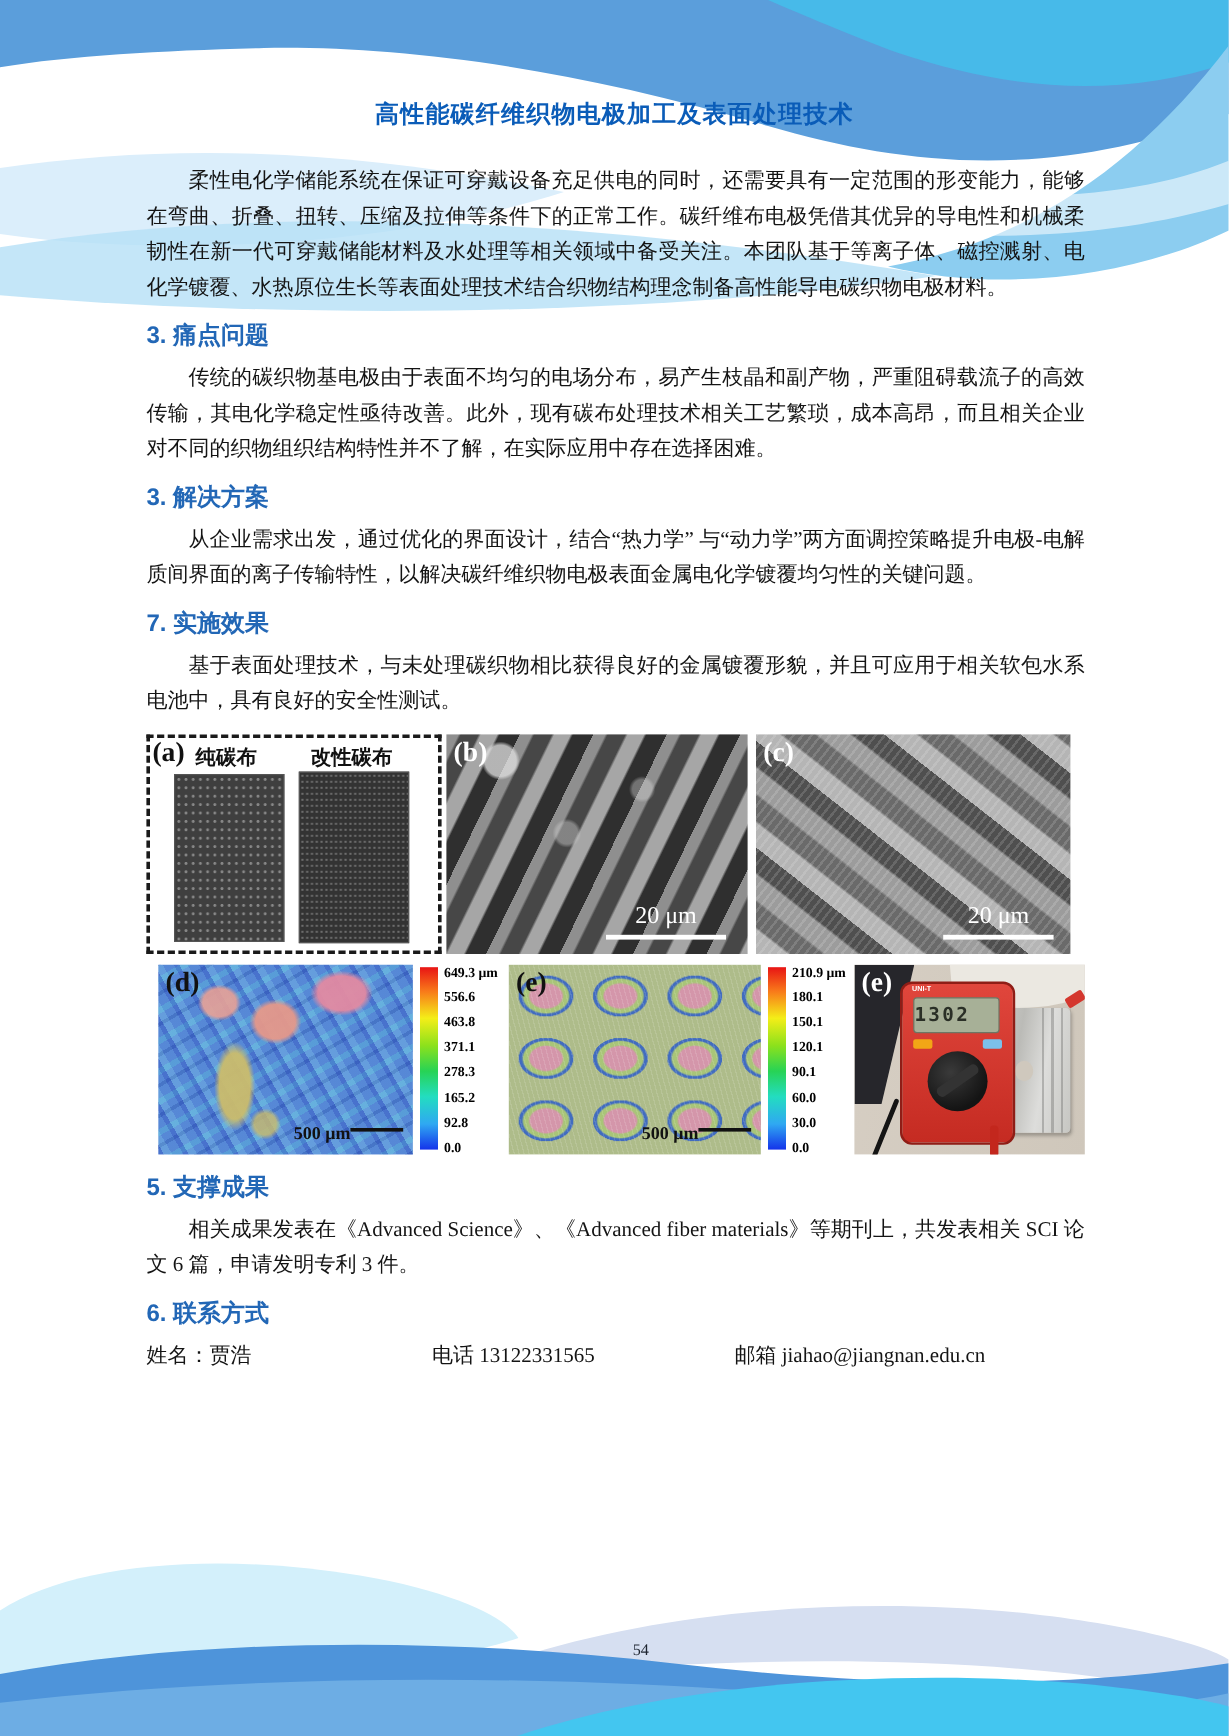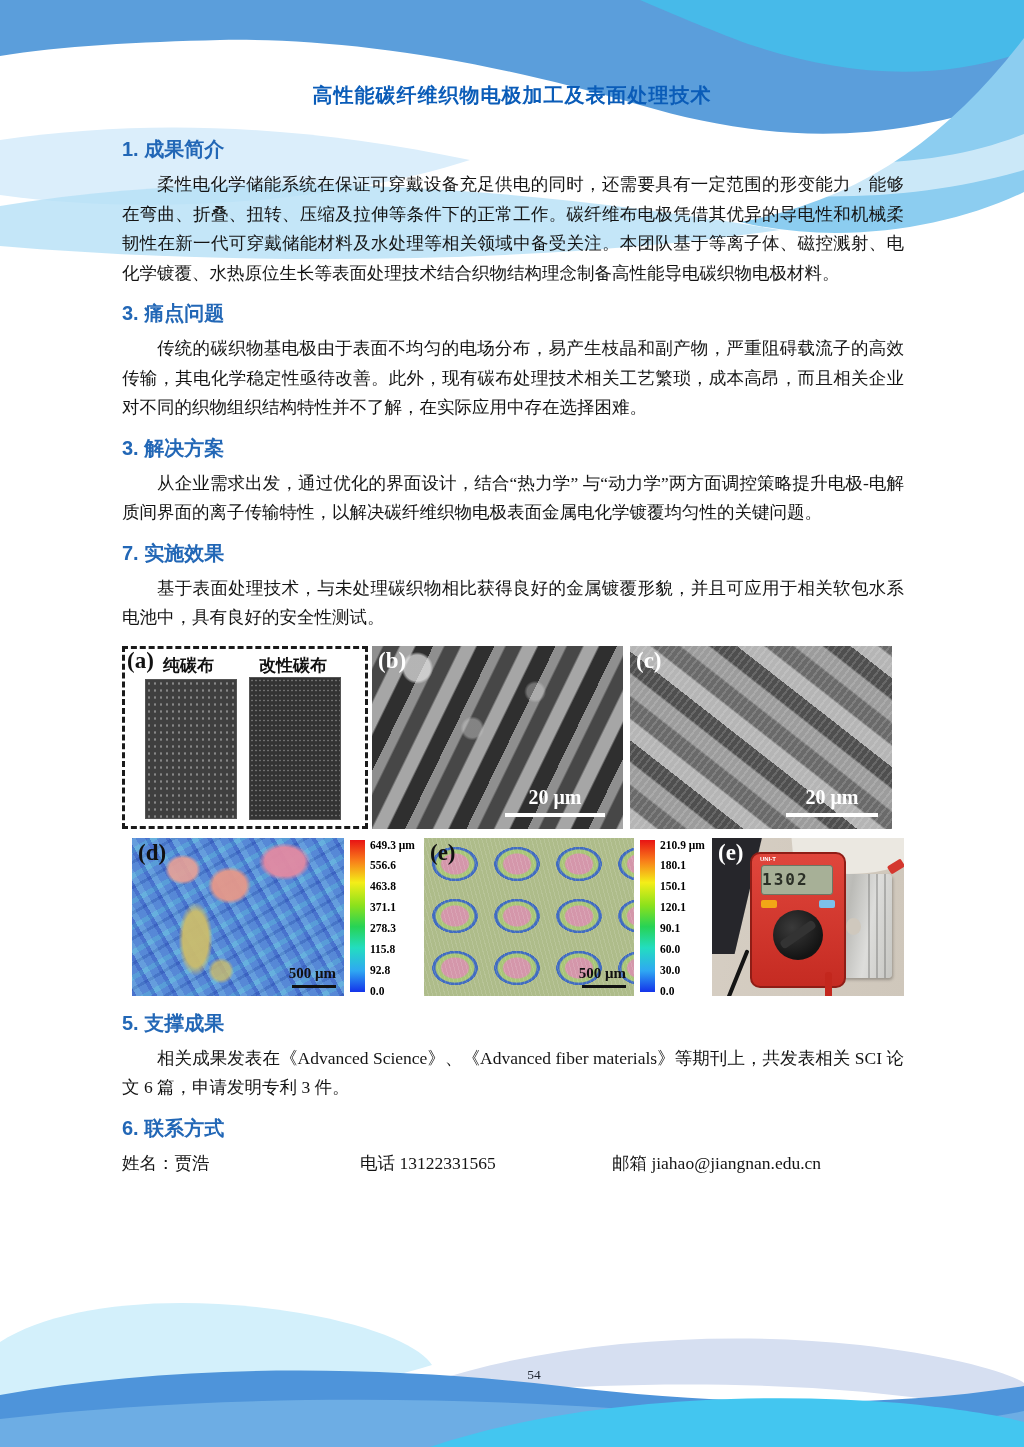--- a/index.html
+++ b/index.html
@@ -50,40 +50,40 @@
       radial-gradient(circle at 40% 45%,rgba(205,205,205,.45) 0 9px,transparent 12px),
       radial-gradient(circle at 65% 25%,rgba(215,215,215,.4) 0 8px,transparent 11px),
       repeating-linear-gradient(116deg,#8f8f8f 0 9px,#474747 11px 24px,#a6a6a6 26px 38px,#2f2f2f 40px 55px);}
   .p-c{width:262px;height:100%;margin-left:7px;
     background:
       repeating-linear-gradient(128deg,rgba(255,255,255,.14) 0 2px,transparent 2px 6px),
       repeating-linear-gradient(38deg,#b5b5b5 0 16px,#6a6a6a 18px 34px,#9c9c9c 36px 52px,#4f4f4f 54px 70px);}
   .sembar{position:absolute;display:flex;flex-direction:column;align-items:center;z-index:3;}
   .p-b .sembar{right:18px;bottom:12px;}
   .p-c .sembar{right:14px;bottom:12px;}
-  .sembar .txt{color:#fff;font-weight:bold;font-size:20px;font-family:"Liberation Serif",serif;}
+  .sembar .txt{color:#fff;font-weight:normal;font-size:20px;font-family:"Liberation Serif",serif;}
   .sembar .bar{margin-top:4px;height:4px;background:#fff;}
   .p-b .bar{width:100px;} .p-c .bar{width:92px;}
 
   
   .p-d{width:212px;height:158px;margin-left:10px;background-color:#5c87d6;
     background-image:
       radial-gradient(ellipse 36px 26px at 72% 15%,rgba(226,138,162,.95) 0 55%,rgba(226,138,162,0) 72%),
       radial-gradient(ellipse 30px 26px at 46% 30%,rgba(229,152,138,.95) 0 55%,transparent 72%),
       radial-gradient(ellipse 25px 21px at 24% 20%,rgba(231,160,150,.9) 0 55%,transparent 72%),
       radial-gradient(ellipse 23px 50px at 30% 64%,rgba(203,188,108,.95) 0 55%,transparent 74%),
       radial-gradient(ellipse 18px 18px at 42% 84%,rgba(203,188,108,.8) 0 50%,transparent 72%),
       repeating-linear-gradient(60deg,rgba(40,80,190,.38) 0 4px,rgba(120,205,235,.32) 4px 10px,rgba(70,140,215,.25) 10px 18px),
       repeating-linear-gradient(-30deg,rgba(25,55,150,.32) 0 3px,transparent 3px 9px,rgba(100,225,220,.3) 9px 14px,transparent 14px 22px);}
   .p-e{width:210px;height:158px;margin-left:8px;background-color:#aebc8a;
     background-image:
       repeating-linear-gradient(75deg,rgba(255,255,255,.12) 0 1px,transparent 1px 4px),
       radial-gradient(ellipse 24px 18px at 31px 26px,rgba(214,148,172,.95) 0 55%,rgba(168,198,118,.92) 62% 78%,rgba(46,94,200,.85) 84% 94%,rgba(46,94,200,0) 96%);
     background-size:auto,62px 52px;}
-  .mapbar{position:absolute;right:8px;bottom:8px;display:flex;flex-direction:column;align-items:flex-end;z-index:3;}
+  .mapbar{position:absolute;right:8px;bottom:8px;display:flex;flex-direction:row;align-items:flex-start;z-index:3;}
   .mapbar .txt{color:#111;font-weight:bold;font-size:15px;}
   .mapbar .bar{margin-top:3px;width:44px;height:3px;background:#111;}
 
   
   .cbar{display:flex;margin-left:6px;margin-top:2px;}
   .cbar .cbar-bar{width:15px;height:152px;
     background:linear-gradient(to bottom,#e81414 0%,#f8781a 13%,#f4ee18 28%,#8ce11c 43%,#27d355 57%,#23ddc0 71%,#2fa8f2 86%,#1433ea 100%);}
   .cbar .ticks{width:46px;margin-left:5px;height:158px;display:flex;flex-direction:column;
     justify-content:space-between;font-weight:bold;font-size:11.5px;line-height:1;white-space:nowrap;color:#000;}
 
@@ -145,21 +145,20 @@
     <path d="M430,95 C560,53 722,43 860,58 C950,68 1010,86 1024,96 V130 C900,100 740,94 600,99 C530,102 470,100 430,95 Z" fill="#d6dff1"></path>
     <path d="M0,108 C180,76 380,78 560,99 C720,118 880,122 1024,99 V160 H0 Z" fill="#4e94da"></path>
     <path d="M0,132 C220,106 480,108 700,128 C850,142 960,138 1024,124 V160 H0 Z" fill="#7bb8e8" opacity="0.7"></path>
     <path d="M430,160 C560,116 740,103 900,116 C962,122 1002,129 1024,135 V160 Z" fill="#43c6f0"></path>
   </svg>
 
   <div class="page-title">高性能碳纤维织物电极加工及表面处理技术</div>
 
   <div class="content">
 
-    <div class="sec-h first">1. 成果简介</div>
     <p class="sec-p">柔性电化学储能系统在保证可穿戴设备充足供电的同时，还需要具有一定范围的形变能力，能够在弯曲、折叠、扭转、压缩及拉伸等条件下的正常工作。碳纤维布电极凭借其优异的导电性和机械柔韧性在新一代可穿戴储能材料及水处理等相关领域中备受关注。本团队基于等离子体、磁控溅射、电化学镀覆、水热原位生长等表面处理技术结合织物结构理念制备高性能导电碳织物电极材料。</p>
 
     <div class="sec-h">3. 痛点问题</div>
     <p class="sec-p">传统的碳织物基电极由于表面不均匀的电场分布，易产生枝晶和副产物，严重阻碍载流子的高效传输，其电化学稳定性亟待改善。此外，现有碳布处理技术相关工艺繁琐，成本高昂，而且相关企业对不同的织物组织结构特性并不了解，在实际应用中存在选择困难。</p>
 
     <div class="sec-h">3. 解决方案</div>
     <p class="sec-p">从企业需求出发，通过优化的界面设计，结合“热力学” 与“动力学”两方面调控策略提升电极-电解质间界面的离子传输特性，以解决碳纤维织物电极表面金属电化学镀覆均匀性的关键问题。</p>
 
     <div class="sec-h">7. 实施效果</div>
     <p class="sec-p">基于表面处理技术，与未处理碳织物相比获得良好的金属镀覆形貌，并且可应用于相关软包水系电池中，具有良好的安全性测试。</p>
@@ -198,21 +197,21 @@
           </div>
         </div>
         <div class="cbar">
           <div class="cbar-bar"></div>
           <div class="ticks">
             <span>649.3 μm</span>
             <span>556.6</span>
             <span>463.8</span>
             <span>371.1</span>
             <span>278.3</span>
-            <span>115.8</span>
+            <span>165.2</span>
             <span>92.8</span>
             <span>0.0</span>
           </div>
         </div>
         <div class="panel p-e">
           <span class="plabel black">(e)</span>
           <div class="mapbar">
             <span class="txt">500 μm</span>
             <div class="bar"></div>
           </div>

